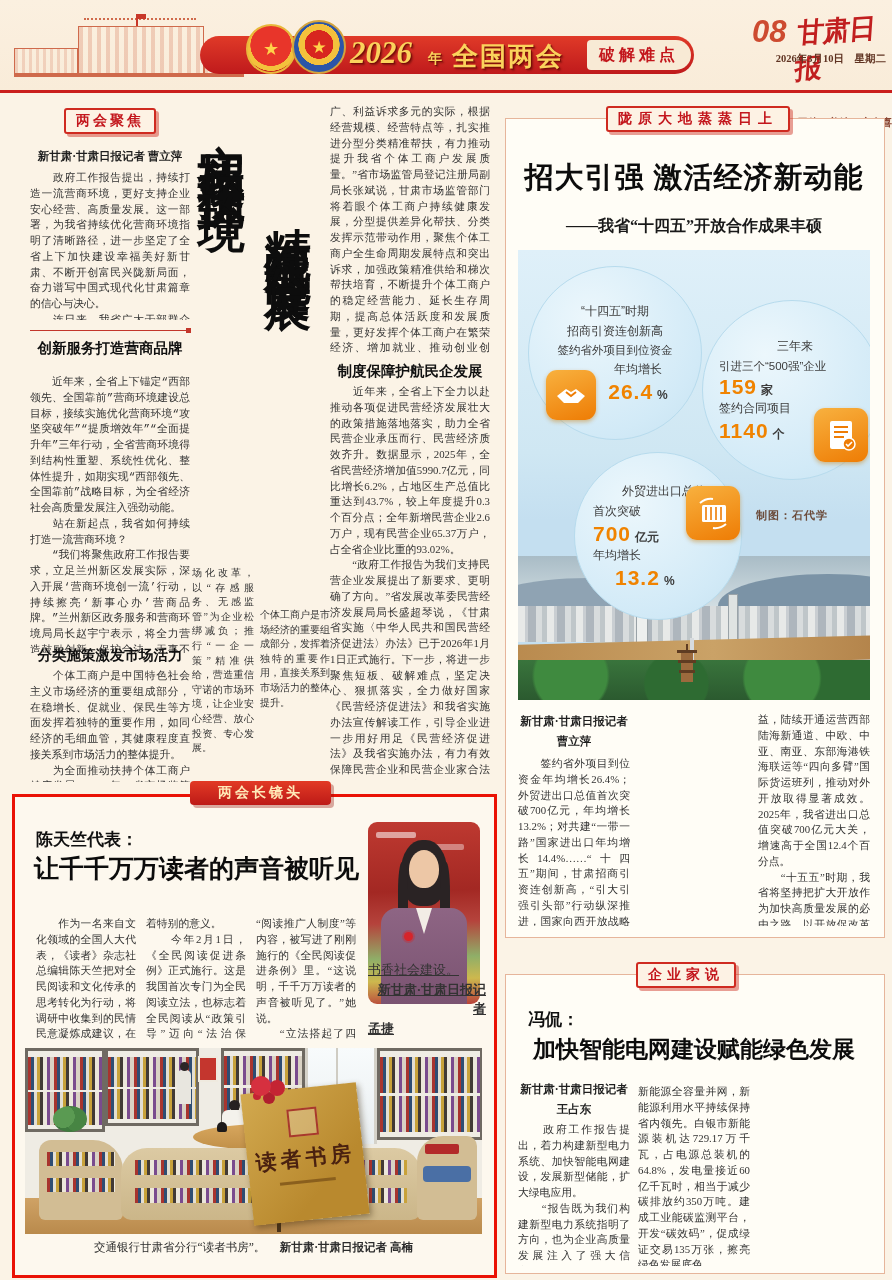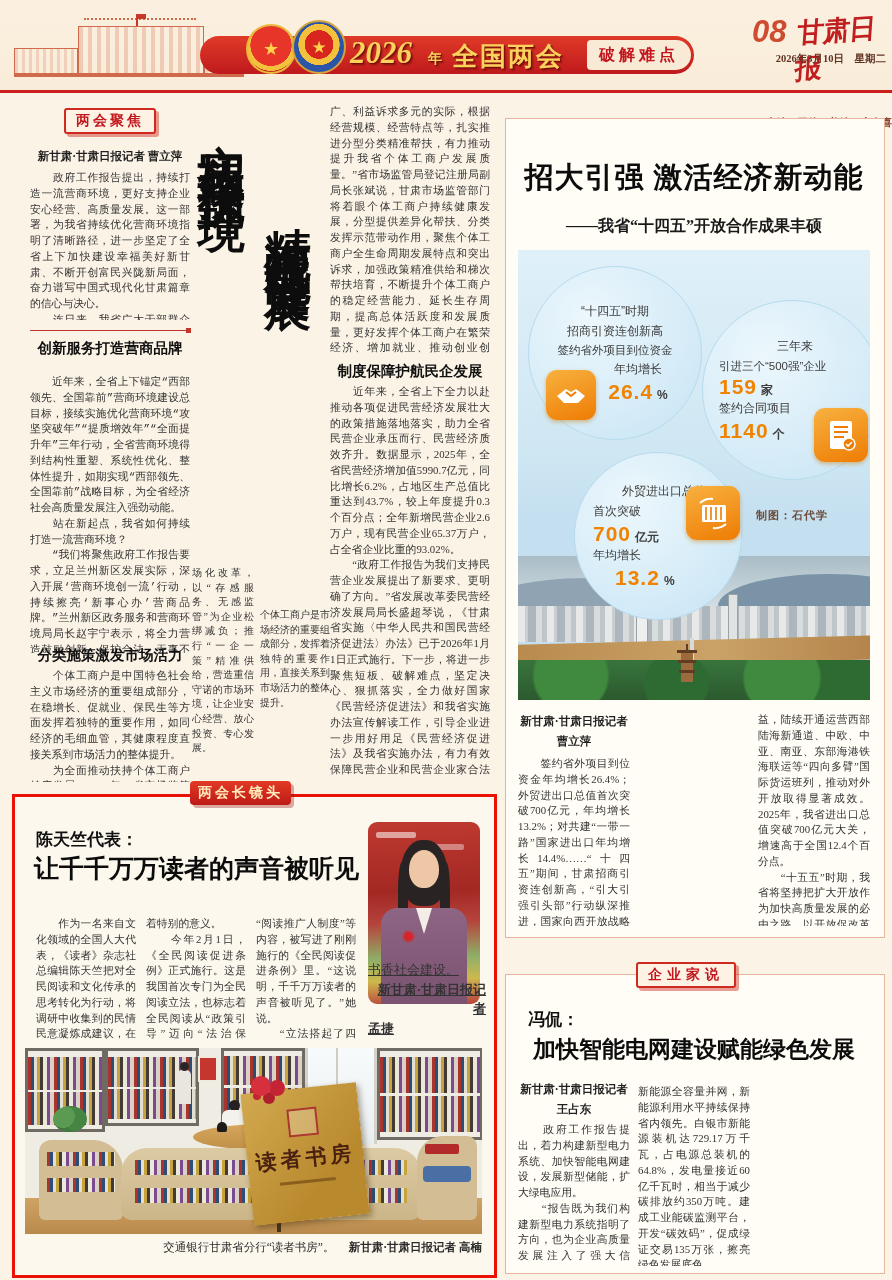--- a/index.html
+++ b/index.html
@@ -14,21 +14,21 @@
   .subhead{position:absolute;font-family:"Liberation Sans","DejaVu Sans",sans-serif;font-weight:bold;
       font-size:14.5px;color:#101010;text-align:center;}
   .vhead{position:absolute;writing-mode:vertical-rl;font-family:"Liberation Sans","DejaVu Sans",sans-serif;
       font-weight:900;font-size:47px;letter-spacing:10px;color:#0d0d0d;line-height:1;}
   
   .badge{position:absolute;display:flex;align-items:center;justify-content:center;
       font-family:"Liberation Sans","DejaVu Sans",sans-serif;font-weight:bold;letter-spacing:3px;z-index:6;}
   .badge.outline{background:#fdf2e4;border:2px solid #cf2a20;color:#c3161c;
       box-shadow:3px 3px 0 rgba(205,43,28,.45);border-radius:3px;font-size:14px;padding:2px 10px;}
   .badge.solid{background:linear-gradient(180deg,#e23a25,#bd1a17);color:#ffe9b8;border-radius:4px;
-      box-shadow:3px 3px 0 rgba(150,20,10,.35);font-size:14px;padding:3px 8px;}
+      box-shadow:3px 3px 0 rgba(150,20,10,.35);font-size:14px;padding:3px 28px;}
   
   .panel{position:absolute;background:#fffdf6;border:1.5px solid #e6b59b;}
   #longlens-box{position:absolute;background:#fdf8ee;border:3.5px solid #ea1205;}
   
   #band{position:absolute;left:200px;top:36px;width:494px;height:38px;border-radius:19px;
       background:linear-gradient(180deg,#e03a28,#bf1a1c);z-index:2;}
   #band-tag{position:absolute;right:3px;top:4px;bottom:4px;width:104px;border-radius:4px 15px 15px 4px;
       background:#f8ead5;color:#c3161c;font-family:"Liberation Sans",sans-serif;font-weight:bold;
       font-size:16px;letter-spacing:4px;display:flex;align-items:center;justify-content:center;}
   .band-gold{position:absolute;font-family:"Liberation Serif",serif;font-weight:900;color:#fbd35c;
@@ -124,20 +124,21 @@
 
   <div class="bt" style="left:330px;top:104px;width:160px;height:250px;">广、利益诉求多元的实际，根据经营规模、经营特点等，扎实推进分型分类精准帮扶，有力推动提升我省个体工商户发展质量。”省市场监管局登记注册局副局长张斌说，甘肃市场监管部门将着眼个体工商户持续健康发展，分型提供差异化帮扶、分类发挥示范带动作用，聚焦个体工商户全生命周期发展特点和突出诉求，加强政策精准供给和梯次帮扶培育，不断提升个体工商户的稳定经营能力、延长生存周期，提高总体活跃度和发展质量，更好发挥个体工商户在繁荣经济、增加就业、推动创业创新、方便群众生活等方面的重要作用。
 　　金融活水是滋养市场主体不可或缺的重要力量。中国农业银行甘肃省分行党委书记、行长吴岗表示，农行甘肃省分行将紧扣全省发展大局，持续深化银政企合作，强化数字金融赋能，优化信贷流程，大力推广“塑捷贷”“快捷贷”“链捷贷”等线上普惠金融产品，着力降低融资门槛，提升普惠金融覆盖面、可得性与满意度。</div>
   <div class="subhead" style="left:330px;top:362px;width:160px;">制度保障护航民企发展</div>
   <div class="bt" style="left:330px;top:384px;width:160px;height:396px;">　　近年来，全省上下全力以赴推动各项促进民营经济发展壮大的政策措施落地落实，助力全省民营企业承压而行、民营经济质效齐升。数据显示，2025年，全省民营经济增加值5990.7亿元，同比增长6.2%，占地区生产总值比重达到43.7%，较上年度提升0.3个百分点；全年新增民营企业2.6万户，现有民营企业65.37万户，占全省企业比重的93.02%。
 　　“政府工作报告为我们支持民营企业发展提出了新要求、更明确了方向。”省发展改革委民营经济发展局局长盛超琴说，《甘肃省实施〈中华人民共和国民营经济促进法〉办法》已于2026年1月1日正式施行。下一步，将进一步聚焦短板、破解难点，坚定决心、狠抓落实，全力做好国家《民营经济促进法》和我省实施办法宣传解读工作，引导企业进一步用好用足《民营经济促进法》及我省实施办法，有力有效保障民营企业和民营企业家合法权益，切实把制度优势转化为发展动能。
 　　制度的温度，企业感受最为真切。“政府工作报告关于完善民营经济促进法配套法规政策的部署，进一步坚定我们民营企业的发展信心。”甘肃海亮新能源材料有限公司董事长王树光说，企业落地兰州新区以来，在良好营商环境滋养下，实现了当年签约、当年建设、当年投产的“海亮速度”。目前年产9万吨高端铜箔全面达产，近三年产值年均增长高达191%，2025年成功实现产值、营收“双50亿元”的历史性突破，预计2026年双指标增速将继续保持30%以上的强劲势头。
 　　王树光表示，甘肃海亮将紧扣全省新能源产业发展布局，坚定不移走高端化、智能化、绿色化发展之路，持续加大投入，年内实现二期3万吨铜箔产线全面投产，进一步扩大产能优势。强化创新驱动，深化数字化转型，全力打造全球一流的电解铜箔研发制造基地，同时，勇担链主责任，充分发挥龙头企业的带动作用，以商引商、以链聚链，吸引更多上下游的优质伙伴企业集聚甘肃。</div>
 
   <div class="panel" style="left:505px;top:118px;width:378px;height:818px;"></div>
+  <div class="badge outline" style="left:606px;top:106px;letter-spacing:6px;">陇原大地蒸蒸日上</div>
   <div class="abs" style="left:515px;top:158px;width:358px;text-align:center;font-family:'Liberation Sans',sans-serif;font-weight:900;font-size:29px;color:#0c0c0c;letter-spacing:1px;">招大引强  激活经济新动能</div>
   <div class="abs" style="left:515px;top:216px;width:358px;text-align:center;font-weight:bold;font-size:16px;color:#191919;">——我省“十四五”开放合作成果丰硕</div>
 
   <div id="infographic">
 
     <div id="city">
       <div class="abs" style="left:0;top:0;width:352px;height:60px;background:linear-gradient(180deg,#a9bcc6,#d9e4e8);"></div>
       <div class="abs" style="left:-40px;top:22px;width:220px;height:60px;background:#8fa3b3;border-radius:50%;"></div>
       <div class="abs" style="left:200px;top:18px;width:220px;height:64px;background:#7b93a6;border-radius:50%;"></div>
       <div class="abs" style="left:0;top:50px;width:352px;height:36px;background:repeating-linear-gradient(90deg,#e7e9e8 0 7px,#c9ced2 7px 10px,#aeb6bd 10px 18px,#d8dcdd 18px 24px,#bfc6c9 24px 29px);"></div>
@@ -319,18 +320,18 @@
     <div class="abs" style="left:400px;top:96px;width:34px;height:10px;background:#b32a2a;border-radius:2px;"></div>
 
     <div class="abs" style="left:222px;top:40px;width:116px;height:132px;transform:rotate(-6deg);background:linear-gradient(135deg,#d2a94f,#b9892e 70%);box-shadow:2px 3px 6px rgba(60,40,10,.45);z-index:3;">
       <div class="abs" style="left:44px;top:20px;width:26px;height:24px;border:2px solid #a8392c;background:rgba(255,255,255,.25);"></div>
       <div class="abs" style="left:0;top:56px;width:116px;text-align:center;font-weight:900;font-size:21px;letter-spacing:4px;color:#4a2110;">读者书房</div>
       <div class="abs" style="left:30px;top:92px;width:56px;height:3px;background:#8a5f1d;"></div>
     </div>
     <div class="abs" style="left:226px;top:28px;width:20px;height:20px;background:#d6303f;border-radius:50%;box-shadow:16px 2px 0 -2px #c42433,8px 12px 0 -4px #b01f2e,-4px 10px 0 -6px #c42433;z-index:4;"></div>
     <div class="abs" style="left:252px;top:168px;width:4px;height:16px;background:#4a3category1a;background:#4a341a;z-index:2;"></div>
   </div>
-  <div class="caption" style="left:25px;top:1240px;width:457px;text-align:right;">
+  <div class="caption" style="left:25px;top:1240px;width:457px;text-align:center;">
     <span>交通银行甘肃省分行“读者书房”。</span>　
     <b>新甘肃·甘肃日报记者 高楠</b>
   </div>
 
 </div>
 
 </body></html>

